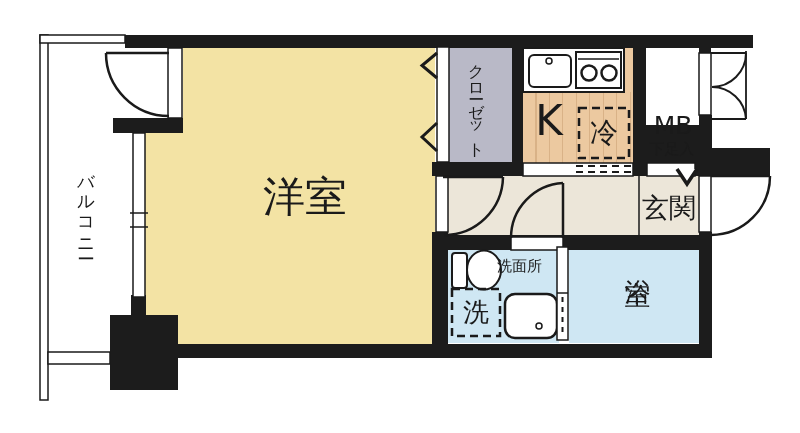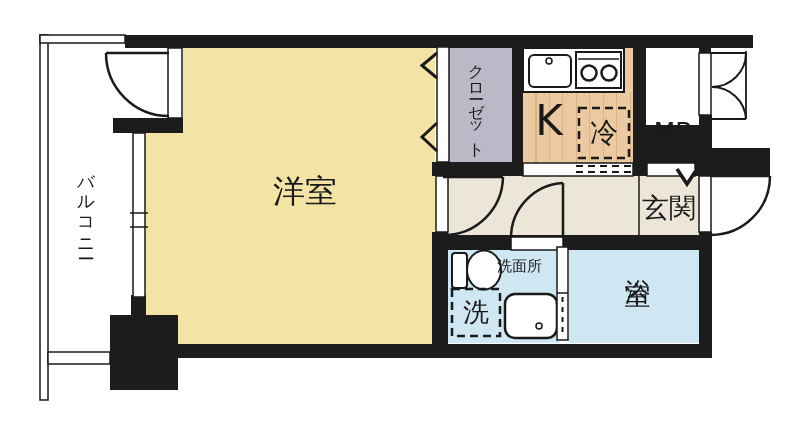--- a/index.html
+++ b/index.html
@@ -129,29 +129,29 @@
 
     <g fill="#ffffff" stroke="#1a1a1a" stroke-width="1.5">
       <rect x="557" y="247" width="11" height="93"></rect>
       <line x1="557" y1="293" x2="568" y2="293"></line>
       <line x1="562.5" y1="297" x2="562.5" y2="337" stroke-width="2" stroke-dasharray="5 5"></line>
     </g>
   </svg>
 
   <div class="lbl vert" style="left:76px;top:162px;height:125px;font-size:17.5px;letter-spacing:2px;">バルコニー</div>
 
-  <div class="lbl center" style="left:225px;top:174px;width:160px;font-size:32px;">洋室</div>
+  <div class="lbl center" style="left:225px;top:174px;width:160px;font-size:42px;">洋室</div>
 
   <div class="lbl vert" style="left:468px;top:53px;height:110px;font-size:16px;letter-spacing:1px;">クローゼット</div>
 
   <div class="lbl center" style="left:529px;top:98px;width:40px;font-size:42px;">K</div>
 
   <div class="lbl center" style="left:589px;top:118px;width:30px;font-size:28px;">冷</div>
 
-  <div class="lbl center" style="left:646px;top:64px;width:54px;font-size:25px;">
+  <div class="lbl center" style="left:646px;top:58px;width:54px;font-size:25px;">
     <div>MB</div>
   </div>
 
   <div class="lbl center" style="left:646px;top:141px;width:52px;font-size:15px;">下足入</div>
 
   <div class="lbl center" style="left:640px;top:193px;width:58px;font-size:27px;">玄関</div>
 
   <div class="lbl" style="left:497px;top:258px;font-size:15px;">洗面所</div>
 
   <div class="lbl center" style="left:462px;top:298px;width:28px;font-size:26px;">洗</div>

